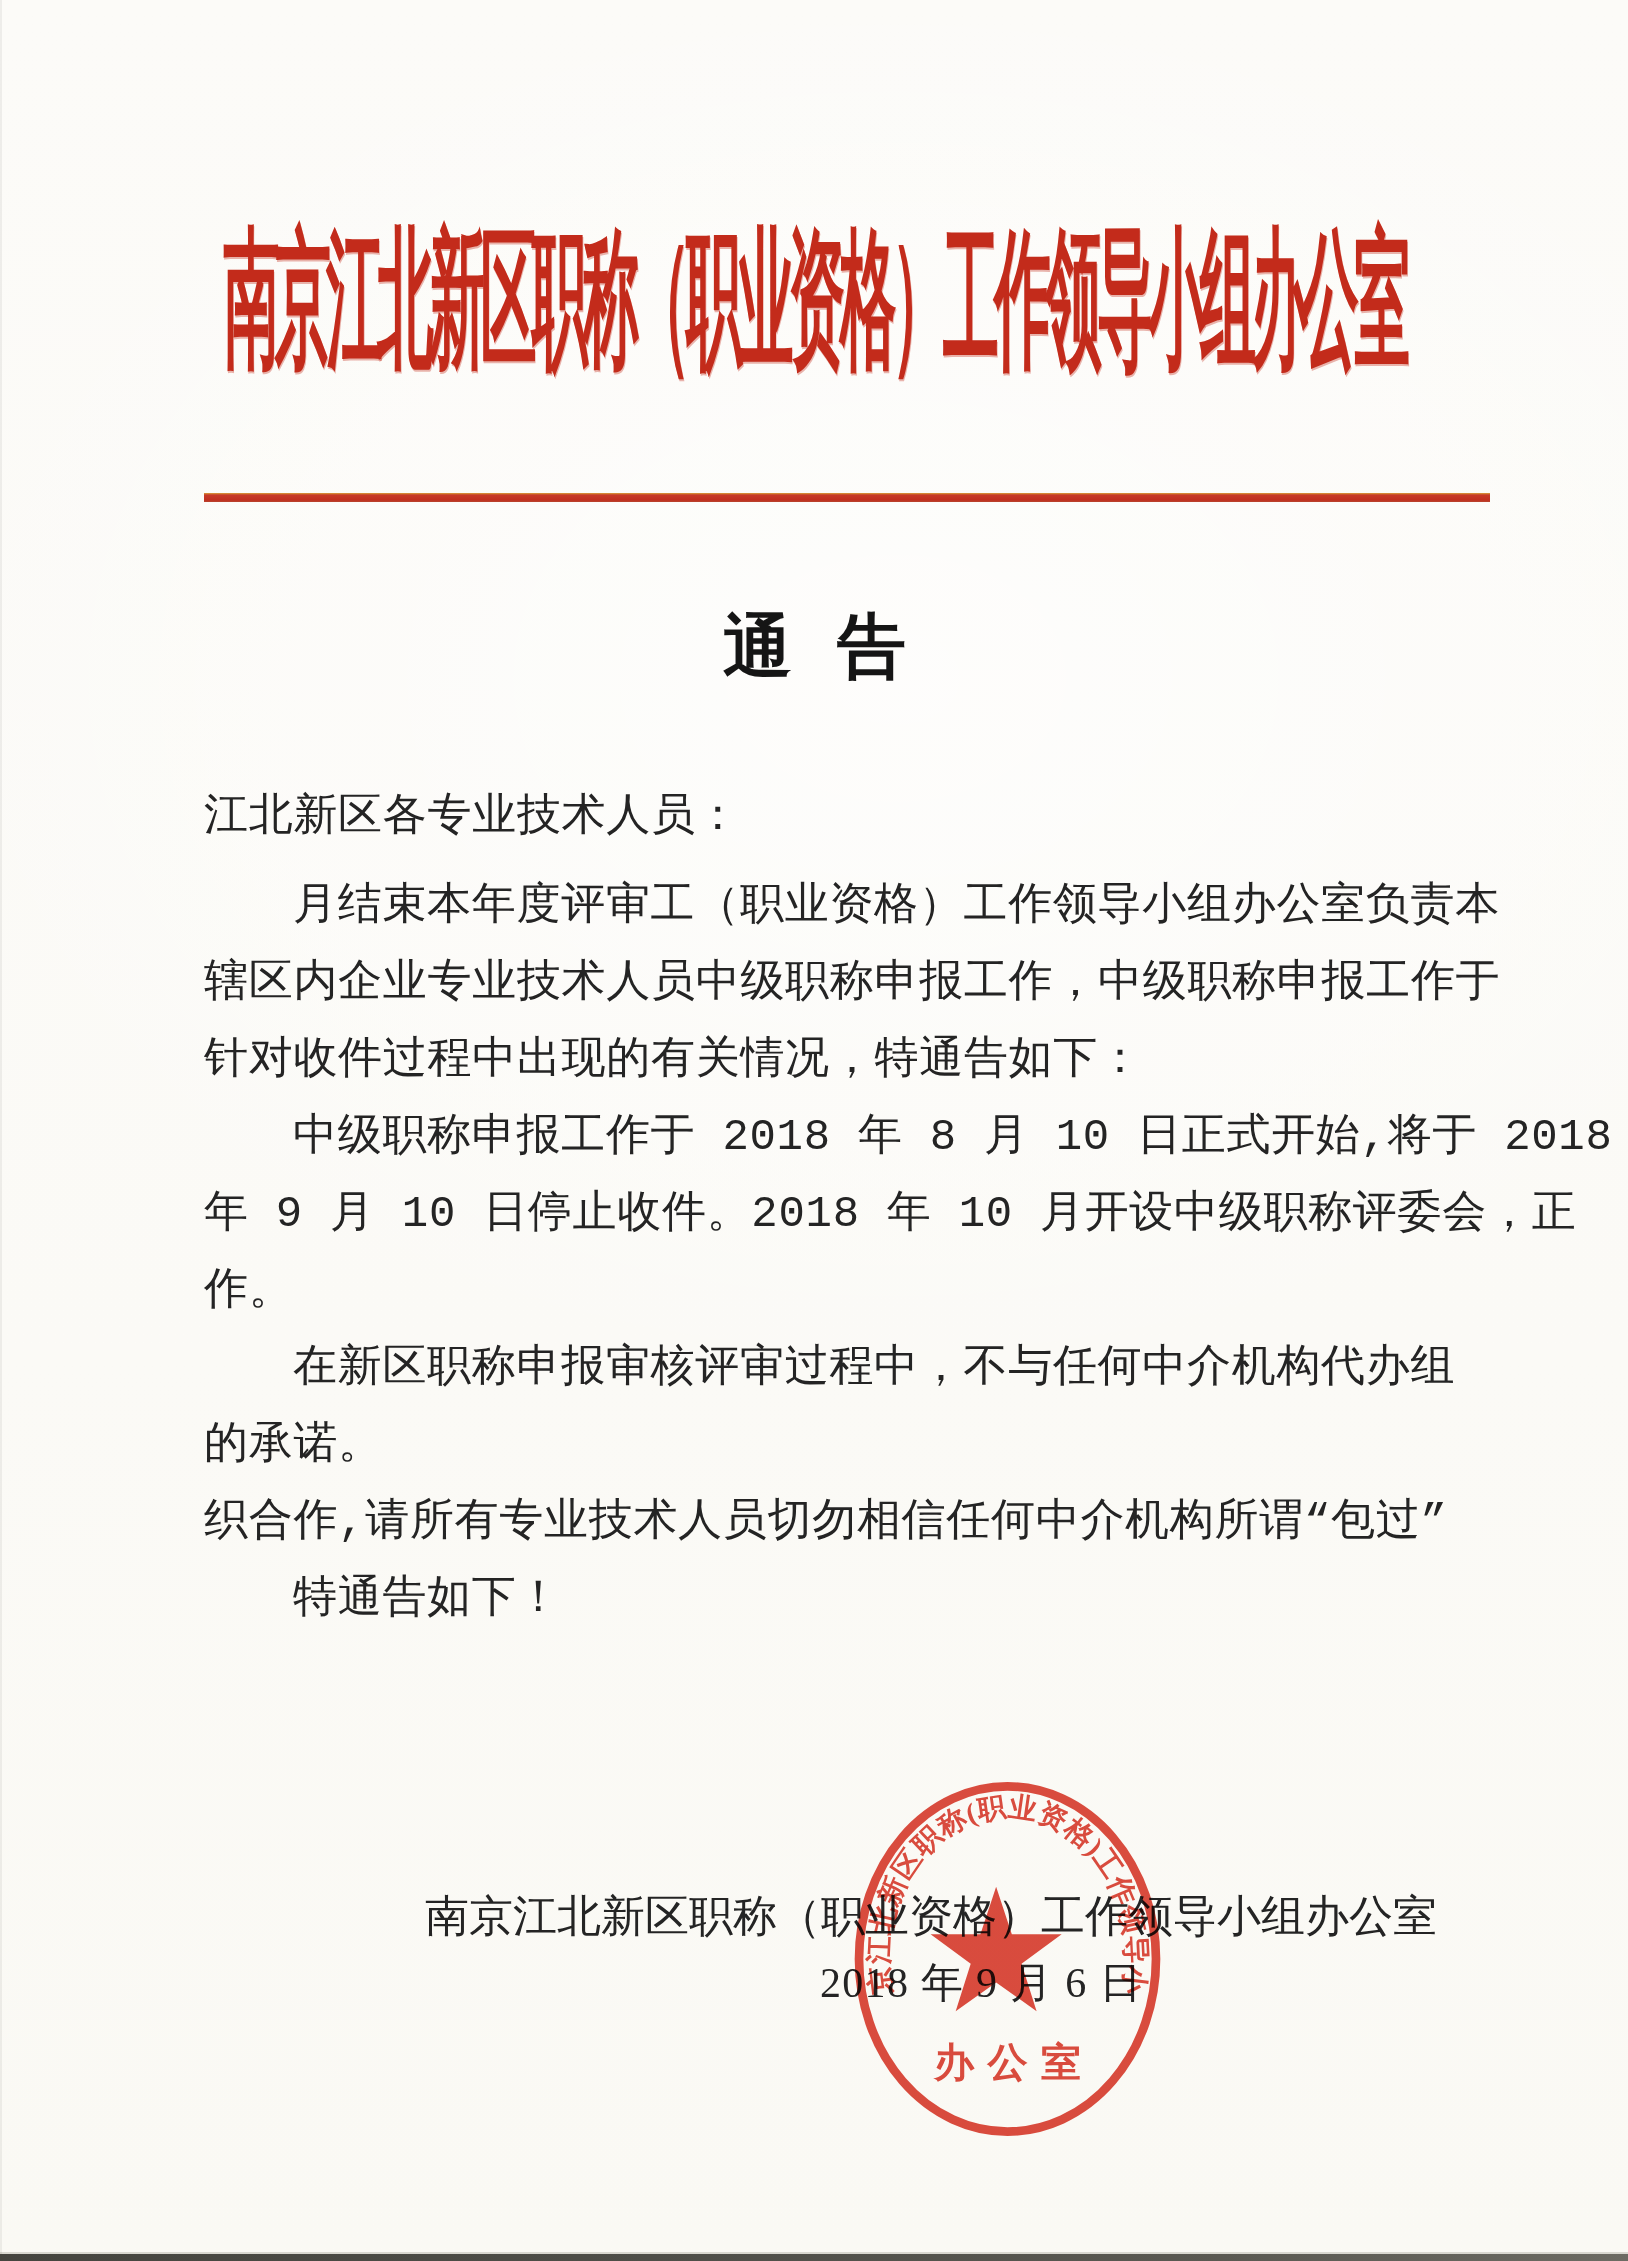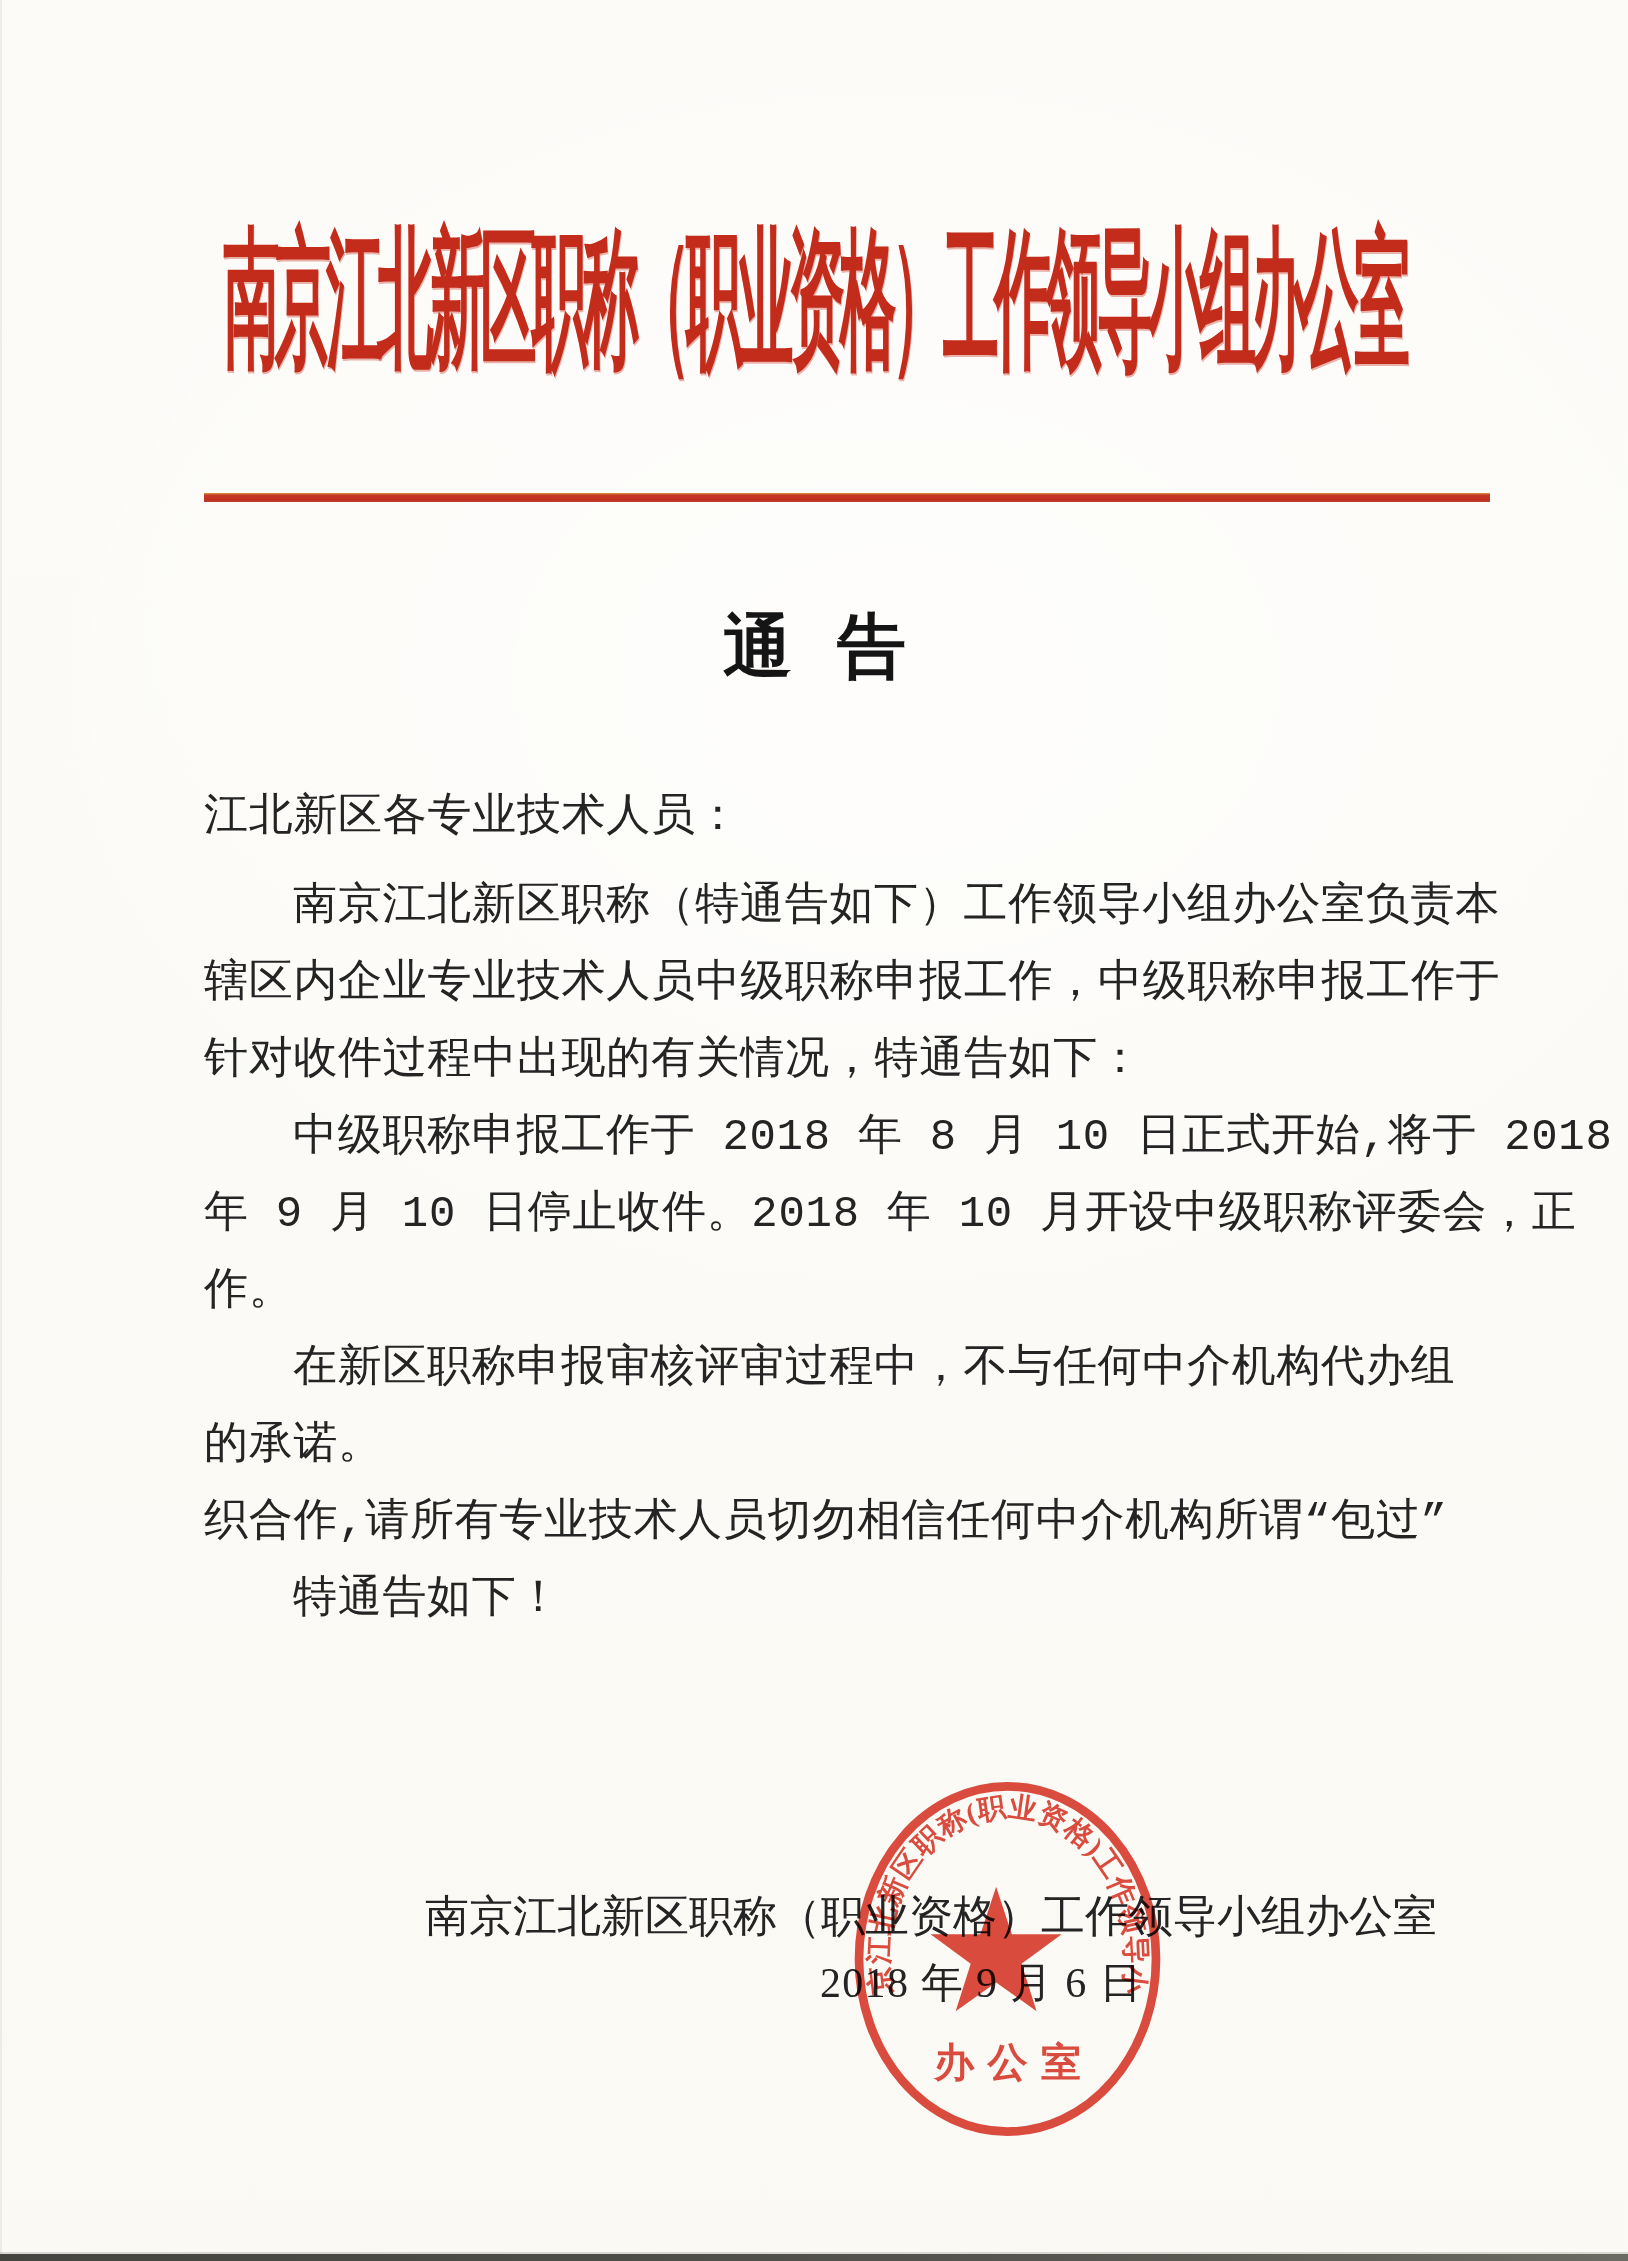--- a/index.html
+++ b/index.html
@@ -101,21 +101,21 @@
 
   <div class="red-rule"></div>
 
   <div class="notice-title">
     <span>通</span>
     <span>告</span>
   </div>
 
   <div class="body-text">
     <div class="line">江北新区各专业技术人员：</div>
-    <div class="line indent first-para">南京江北新区职称（特通告如下）工作领导小组办公室负责本</div>
+    <div class="line indent first-para">月结束本年度评审工（职业资格）工作领导小组办公室负责本</div>
     <div class="line">辖区内企业专业技术人员中级职称申报工作，中级职称申报工作于</div>
     <div class="line">针对收件过程中出现的有关情况，特通告如下：</div>
     <div class="line indent">中级职称申报工作于 2018 年 8 月 10 日正式开始,将于 2018</div>
     <div class="line">年 9 月 10 日停止收件。2018 年 10 月开设中级职称评委会，正</div>
     <div class="line">作。</div>
     <div class="line indent">在新区职称申报审核评审过程中，不与任何中介机构代办组</div>
     <div class="line">的承诺。</div>
     <div class="line">织合作,请所有专业技术人员切勿相信任何中介机构所谓“包过”</div>
     <div class="line indent">特通告如下！</div>
   </div>

